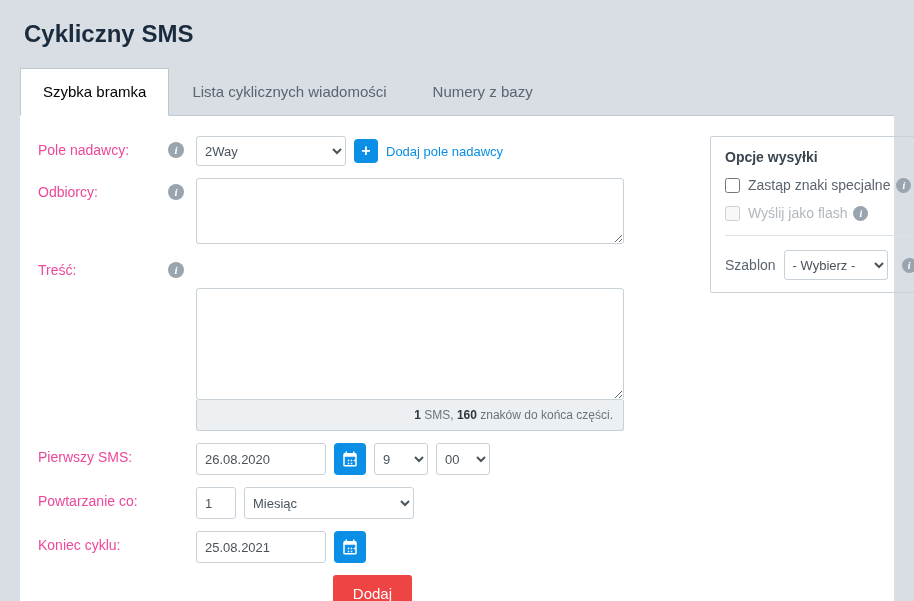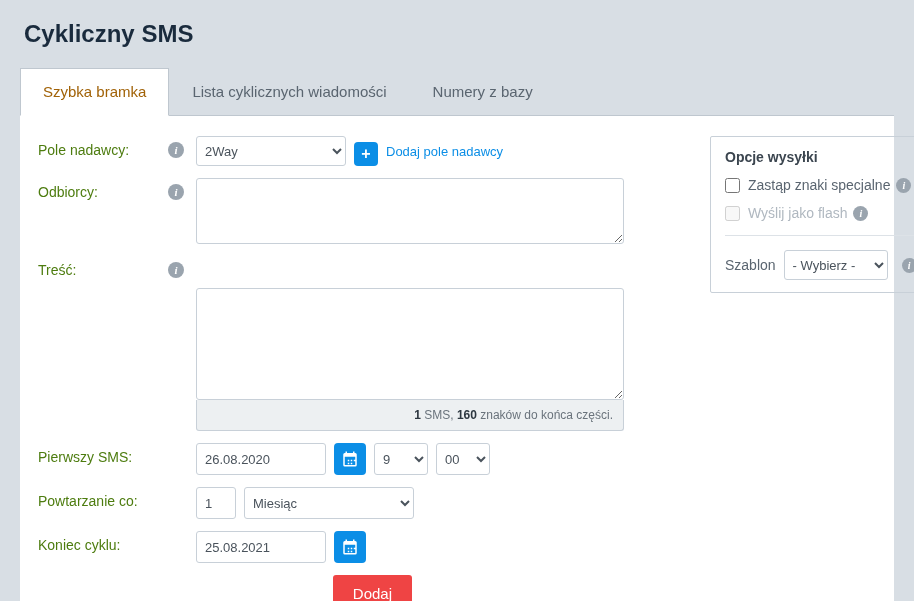--- a/index.html
+++ b/index.html
@@ -27,21 +27,21 @@
 .tab {
   padding: 14px 22px;
   font-size: 15px;
   color: #5a6570;
   background: transparent;
   cursor: pointer;
   border: 1px solid transparent;
 }
 .tab.active {
   background: #fff;
-  color: #a16207;
+  color: #000000;
   border: 1px solid #bfc7cf;
   border-bottom: 1px solid #fff;
   margin-bottom: -1px;
 }
 .panel {
   background: #fff;
   padding: 20px 18px;
   display: flex;
   gap: 14px;
   align-items: flex-start;
@@ -55,21 +55,21 @@
 }
 .form-row {
   display: flex;
   align-items: flex-start;
   margin-bottom: 12px;
 }
 .form-label {
   width: 130px;
   padding-top: 6px;
   font-size: 14px;
-  color: #4d7c0f;
+  color: #ec4899;
 }
 .info-icon {
   display: inline-flex;
   align-items: center;
   justify-content: center;
   width: 16px;
   height: 16px;
   border-radius: 50%;
   background: #9aa4ae;
   color: #fff;
@@ -77,21 +77,21 @@
   font-weight: bold;
   font-style: italic;
   margin-right: 12px;
   margin-top: 6px;
   font-family: serif;
 }
 .info-icon.sm {
   width: 15px; height: 15px; font-size: 10px;
   margin: 0 0 0 6px;
 }
-.field-wrap { flex: 1; display: flex; flex-wrap: wrap; align-items: flex-end; gap: 8px; }
+.field-wrap { flex: 1; display: flex; flex-wrap: wrap; align-items: center; gap: 8px; }
 select, input[type="text"], textarea {
   border: 1px solid #c8d0d8;
   border-radius: 3px;
   padding: 6px 8px;
   font-size: 13px;
   color: #4a535c;
   background: #fff;
   font-family: inherit;
 }
 select {

